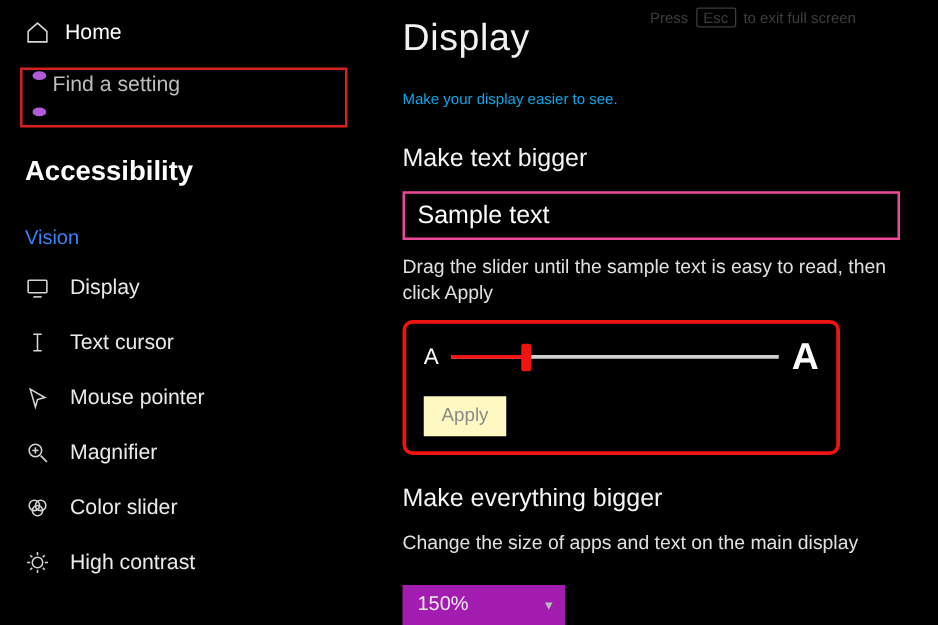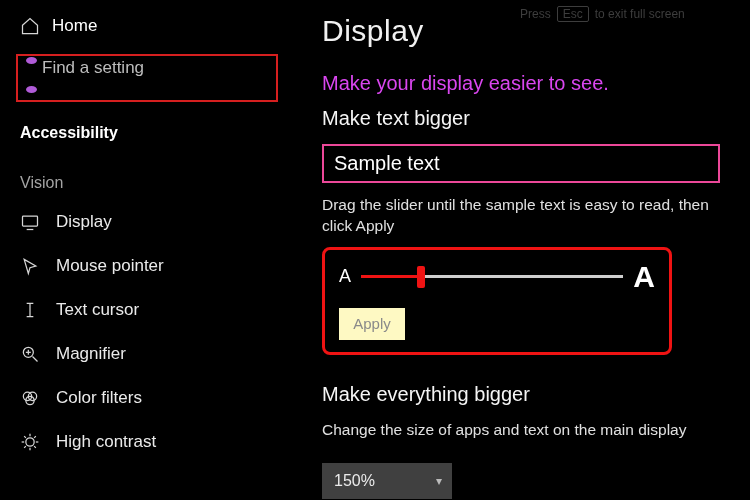--- a/index.html
+++ b/index.html
@@ -49,46 +49,46 @@
     width: 3px; height: 26px; background: #000;
   }
   .search-caret::before, .search-caret::after {
     content: ""; position: absolute; left: -4px;
     width: 11px; height: 7px; background: #b05bd8; border-radius: 50%;
   }
   .search-caret::before { top: -5px; }
   .search-caret::after  { bottom: -5px; }
   .section-title {
     padding: 8px 20px 10px 20px;
-    font-size: 16px; font-weight: 700;
+    font-size: 22px; font-weight: 700;
   }
   .group-label {
     padding: 18px 20px 6px 20px;
-    color: #a3a3a3; font-size: 16px;
+    color: #3b82f6; font-size: 16px;
   }
   .nav-item {
     display: flex; align-items: center; gap: 16px;
     padding: 10px 20px;
     font-size: 17px; color: #eaeaea;
     cursor: pointer;
   }
   .icon { width: 20px; height: 20px; display: inline-flex; align-items: center; justify-content: center; }
   .icon svg { width: 20px; height: 20px; stroke: #d6d6d6; fill: none; stroke-width: 1.5; }
   
   .main {
     flex: 1;
     padding: 10px 28px 0 28px;
     display: flex; flex-direction: column;
   }
   .page-title {
     font-size: 30px; font-weight: 400; color: #f1f1f1;
     margin-top: 4px; margin-bottom: 24px;
     letter-spacing: 0.5px;
   }
-  .page-subtitle { font-size: 20px; color: #d946ef; margin-bottom: 12px; }
+  .page-subtitle { font-size: 12px; color: #0ea5e9; margin-bottom: 30px; }
   .h2 { font-size: 20px; font-weight: 400; color: #f5f5f5; margin-bottom: 14px; }
   .sample-box {
     border: 2px solid #ec4899;
     padding: 6px 10px;
     font-size: 20px; color: #fff;
     margin-bottom: 12px;
     width: 398px;
   }
   .help-text { font-size: 15.5px; color: #e0e0e0; line-height: 1.35; margin-bottom: 10px; width: 400px; }
   .highlight-box {
@@ -121,21 +121,21 @@
     display: inline-flex; align-items: center; justify-content: center;
     width: 66px; height: 32px;
     background: #fef9c3; color: #8a8a8a;
     font-size: 15px; border: none;
     cursor: default;
   }
   .section-gap { height: 28px; }
   .dropdown {
     margin-top: 12px;
     width: 130px; height: 36px;
-    background: #404040;
+    background: #a21caf;
     display: flex; align-items: center; justify-content: space-between;
     padding: 0 10px 0 12px;
     color: #eaeaea; font-size: 16px;
     cursor: pointer;
   }
   .chev { font-size: 12px; color: #bbb; }
   
   .fs-hint {
     position: absolute; top: 6px; left: 520px;
     font-size: 12px; color: #3d3d3d;
@@ -177,54 +177,54 @@
         <svg viewBox="0 0 24 24">
             <rect x="3" y="5" width="18" height="12" rx="1"></rect>
             <line x1="8" y1="21" x2="16" y2="21"></line>
           </svg>
       </span>
       <span>Display</span>
     </div>
     <div class="nav-item">
       <span class="icon">
         <svg viewBox="0 0 24 24">
-            <path d="M5 4 L19 12 L12 14 L10 21 Z"></path>
-          </svg>
-      </span>
-      <span>Mouse pointer</span>
-    </div>
-    <div class="nav-item">
-      <span class="icon">
-        <svg viewBox="0 0 24 24">
             <line x1="12" y1="4" x2="12" y2="20"></line>
             <path d="M8 4h8M8 20h8"></path>
           </svg>
       </span>
       <span>Text cursor</span>
+    </div>
+    <div class="nav-item">
+      <span class="icon">
+        <svg viewBox="0 0 24 24">
+            <path d="M5 4 L19 12 L12 14 L10 21 Z"></path>
+          </svg>
+      </span>
+      <span>Mouse pointer</span>
     </div>
     <div class="nav-item">
       <span class="icon">
         <svg viewBox="0 0 24 24">
             <circle cx="10" cy="10" r="6"></circle>
             <line x1="15" y1="15" x2="21" y2="21"></line>
             <line x1="7" y1="10" x2="13" y2="10"></line>
             <line x1="10" y1="7" x2="10" y2="13"></line>
           </svg>
       </span>
       <span>Magnifier</span>
     </div>
     <div class="nav-item">
       <span class="icon">
         <svg viewBox="0 0 24 24">
             <circle cx="9" cy="10" r="5"></circle>
             <circle cx="15" cy="10" r="5"></circle>
             <circle cx="12" cy="15" r="5"></circle>
           </svg>
       </span>
-      <span>Color filters</span>
+      <span>Color slider</span>
     </div>
     <div class="nav-item">
       <span class="icon">
         <svg viewBox="0 0 24 24">
             <circle cx="12" cy="12" r="5"></circle>
             <line x1="12" y1="2" x2="12" y2="5"></line>
             <line x1="12" y1="19" x2="12" y2="22"></line>
             <line x1="2" y1="12" x2="5" y2="12"></line>
             <line x1="19" y1="12" x2="22" y2="12"></line>
             <line x1="5" y1="5" x2="7" y2="7"></line>

